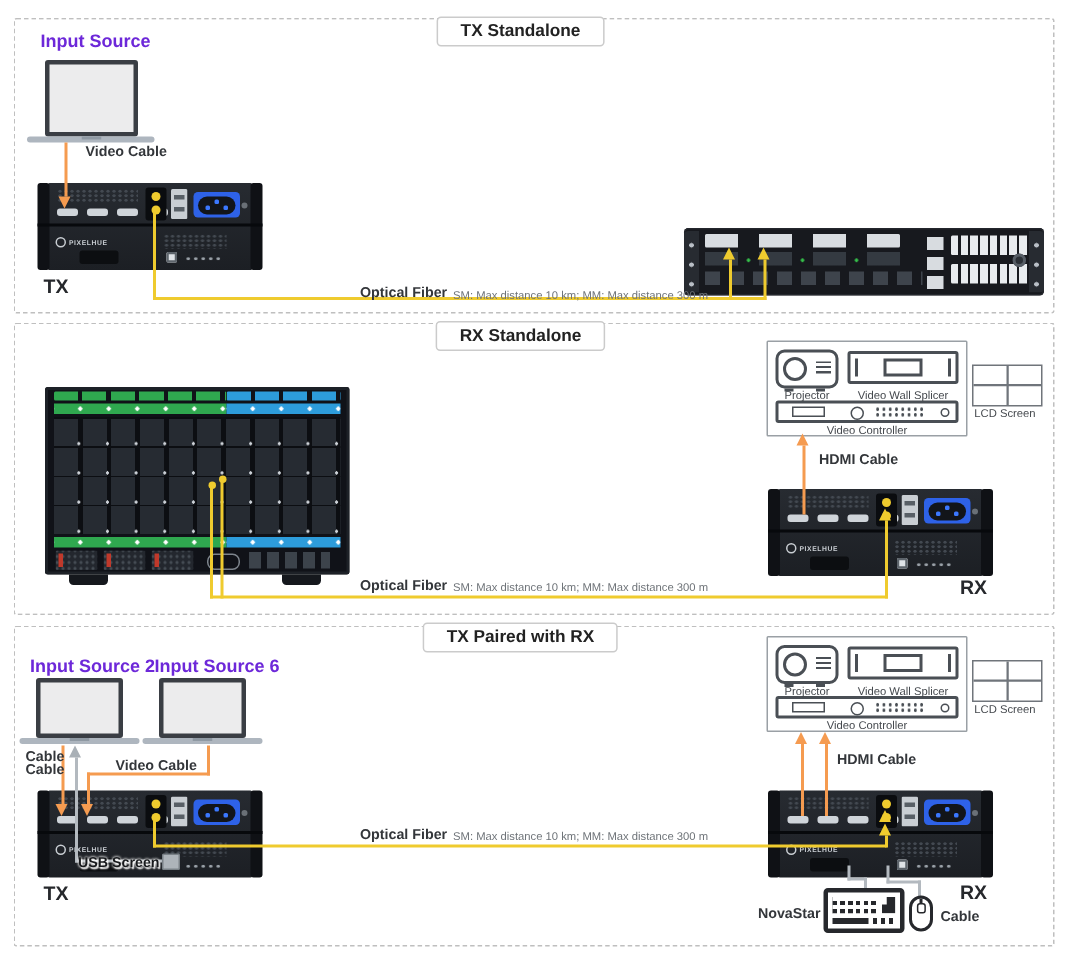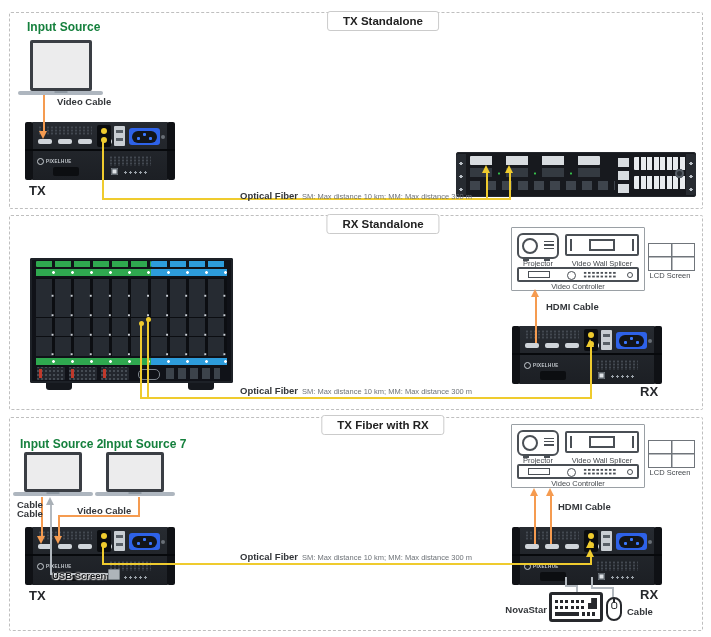--- a/index.html
+++ b/index.html
@@ -1,23 +1,23 @@
 <!DOCTYPE html>
 <html><head>
 <meta charset="utf-8">
 <style>
   html,body{margin:0;padding:0;background:#fff;}
   #canvas{position:relative;width:711px;height:637px;background:#fff;overflow:hidden;
           font-family:"Liberation Sans",sans-serif;color:#26282c;}
   
   .sect{position:absolute;border:1px dashed #bfbfbf;border-radius:2px;background:#fff;}
-  .pill{position:absolute;left:383px;transform:translateX(-50%);background:#fff;border:1px solid #cbcbcb;
+  .pill{position:absolute;left:347px;transform:translateX(-50%);background:#fff;border:1px solid #cbcbcb;
         border-radius:3px;padding:3px 15px;font-weight:700;font-size:11.5px;color:#222;z-index:6;white-space:nowrap;}
   
-  .h1{position:absolute;font-weight:700;font-size:12px;color:#15803d;z-index:6;white-space:nowrap;}
+  .h1{position:absolute;font-weight:700;font-size:12px;color:#6d28d9;z-index:6;white-space:nowrap;}
   .tag{position:absolute;font-weight:700;font-size:13px;color:#26282c;z-index:6;}
   .cl{position:absolute;font-weight:700;font-size:9.5px;color:#33363a;z-index:6;white-space:nowrap;}
   .cl.over{color:#17191c;text-shadow:0 0 2px #fff,0 0 2px #fff,1px 1px 1px #fff;}
   .note{position:absolute;font-size:7.5px;color:#6e7378;z-index:6;white-space:nowrap;}
   .il{position:absolute;font-size:7.5px;color:#44484d;z-index:6;text-align:center;white-space:nowrap;}
   
   .cv{position:absolute;width:2px;z-index:4;}
   .ch{position:absolute;height:2px;z-index:4;}
   .bg-o{background:#F59B50;} .bg-y{background:#EFCB2E;} .bg-g{background:#B3B9BF;}
   .ar{position:absolute;width:0;height:0;border-left:4.5px solid transparent;border-right:4.5px solid transparent;z-index:5;}
@@ -284,24 +284,24 @@
         <span>PIXELHUE</span>
       </div>
     <div class="hatch"></div>
     <div class="vent" style="left:84px;top:34px;width:42px;height:10px"></div>
     <div class="usbb"></div>
     <div class="ddots"></div>
   </div>
   <div class="tag" style="left:640px;top:384px">RX</div>
 
   <div class="sect" style="left:9px;top:417px;width:692px;height:212px"></div>
-  <div class="pill" style="top:415px">TX Fiber with RX</div>
+  <div class="pill" style="top:415px">TX Paired with RX</div>
 
   <div class="h1" style="left:20px;top:437px">Input Source 2</div>
-  <div class="h1" style="left:103px;top:437px">Input Source 7</div>
+  <div class="h1" style="left:103px;top:437px">Input Source 6</div>
   <div class="lap" style="left:13px;top:452px;width:80px">
     <div class="scr" style="width:52px;height:34px"></div>
     <div class="base"></div>
   </div>
   <div class="lap" style="left:95px;top:452px;width:80px">
     <div class="scr" style="width:52px;height:34px"></div>
     <div class="base"></div>
   </div>
 
   <div class="cl" style="left:17px;top:500px;line-height:9px"><span>Cable</span><br><span>Cable</span></div>

